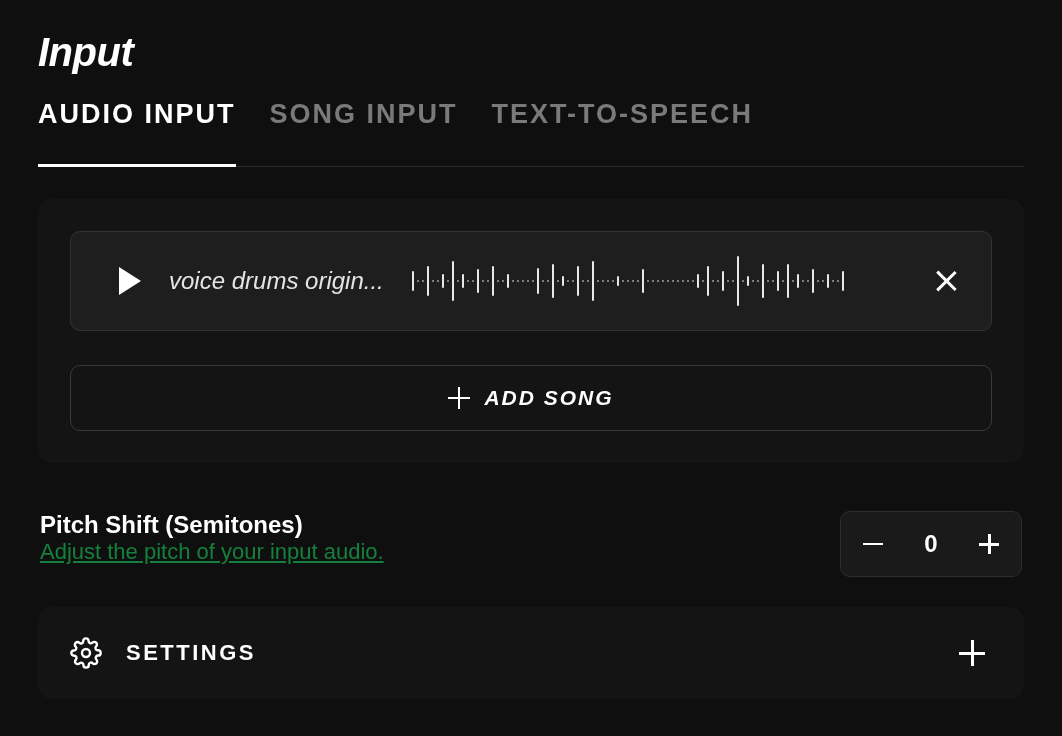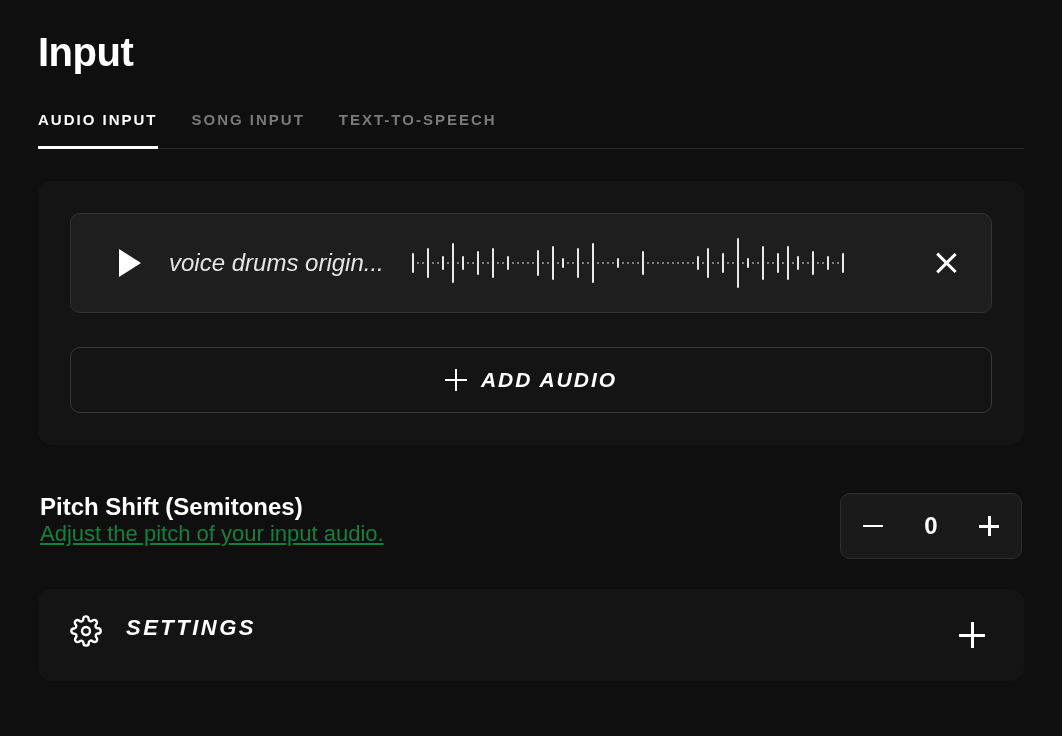--- a/index.html
+++ b/index.html
@@ -10,34 +10,35 @@
     font-family: -apple-system, BlinkMacSystemFont, "Segoe UI", Helvetica, Arial, sans-serif;
     color: #ffffff;
     overflow: hidden;
   }
   .container {
     padding: 30px 38px 0 38px;
   }
   .page-title {
     font-size: 40px;
     font-weight: 700;
-    margin-bottom: 36px;
+    margin-bottom: 24px;
     letter-spacing: -0.5px;
+    font-style: italic;
   }
   .tabs {
     display: flex;
     gap: 34px;
     border-bottom: 1px solid #2a2a2a;
   }
   .tab {
-    font-size: 15px;
+    font-size: 27px;
     font-weight: 600;
     letter-spacing: 2px;
     color: #7a7a7a;
-    padding-bottom: 20px;
+    padding-bottom: 36px;
     cursor: pointer;
     position: relative;
   }
   .tab.active {
     color: #ffffff;
   }
   .tab.active::after {
     content: "";
     position: absolute;
     left: 0; right: 0; bottom: -1px;
@@ -185,23 +186,22 @@
     text-align: center;
     font-size: 24px;
     font-weight: 700;
   }
   .settings-panel {
     margin-top: 30px;
     background: #141414;
     border-radius: 14px;
     padding: 26px 32px;
     display: flex;
-    align-items: flex-start;
+    align-items: center;
     gap: 24px;
-    font-style: italic;
   }
   .gear-icon svg { display: block; }
   .settings-label {
     font-size: 22px;
     font-weight: 700;
     letter-spacing: 2.5px;
     flex: 1;
   }
   .save-preset {
     background: #2e2e2e;
@@ -328,21 +328,21 @@
           <div class="wf-dot"></div>
           <div class="wf-bar" style="height: 14px;"></div>
           <div class="wf-dot"></div>
           <div class="wf-dot"></div>
           <div class="wf-bar" style="height: 20px;"></div>
         </div>
       <div class="close-icon"></div>
     </div>
     <div class="add-file">
       <div class="plus-icon"></div>
-      <span class="add-file-label">ADD AUDIO</span>
+      <span class="add-file-label">ADD SONG</span>
     </div>
   </div>
 
   <div class="pitch-row">
     <div>
       <div class="pitch-title">Pitch Shift (Semitones)</div>
       <div class="pitch-desc">Adjust the pitch of your input audio.</div>
     </div>
     <div class="stepper">
       <div class="step-btn">

